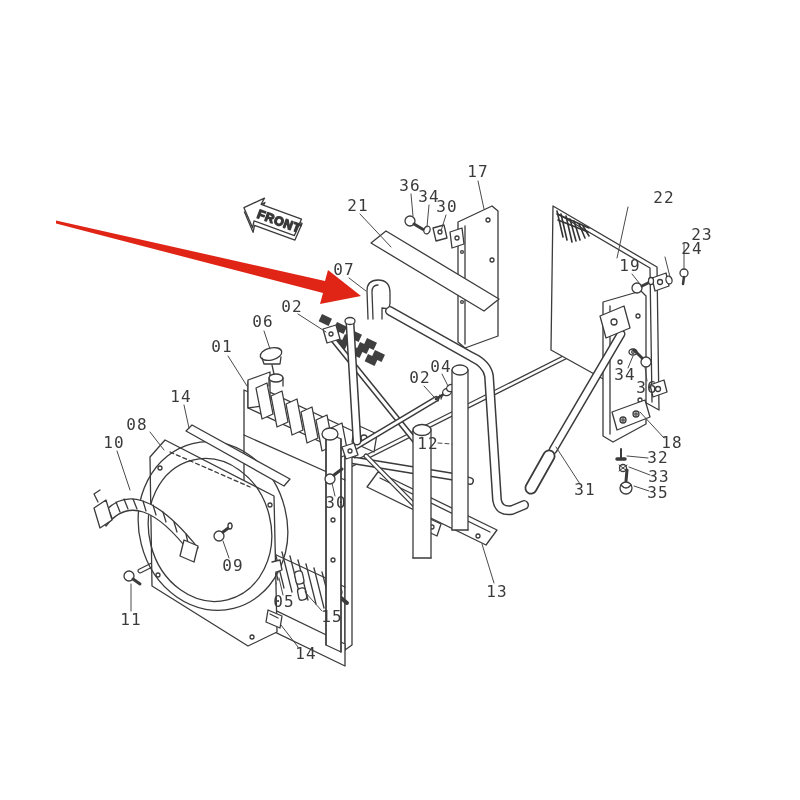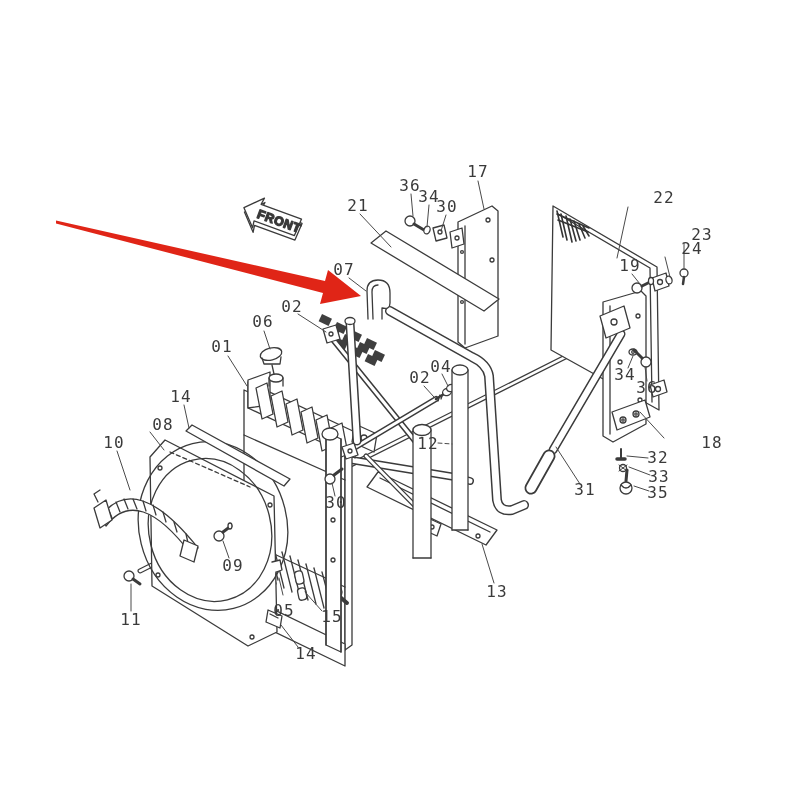--- a/index.html
+++ b/index.html
@@ -380,28 +380,28 @@
       <span class="callout" style="left: 344px; top: 270px;">07</span>
       <span class="callout" style="left: 292px; top: 307px;">02</span>
       <span class="callout" style="left: 263px; top: 322px;">06</span>
       <span class="callout" style="left: 222px; top: 347px;">01</span>
       <span class="callout" style="left: 441px; top: 367px;">04</span>
       <span class="callout" style="left: 420px; top: 378px;">02</span>
       <span class="callout" style="left: 625px; top: 375px;">34</span>
       <span class="callout" style="left: 647px; top: 388px;">36</span>
       <span class="callout" style="left: 181px; top: 397px;">14</span>
       <span class="callout" style="left: 428px; top: 444px;">12</span>
-      <span class="callout" style="left: 712px; top: 443px;">18</span>
-      <span class="callout" style="left: 163px; top: 425px;">08</span>
+      <span class="callout" style="left: 672px; top: 443px;">18</span>
+      <span class="callout" style="left: 137px; top: 425px;">08</span>
       <span class="callout" style="left: 114px; top: 443px;">10</span>
       <span class="callout" style="left: 658px; top: 458px;">32</span>
       <span class="callout" style="left: 659px; top: 477px;">33</span>
       <span class="callout" style="left: 658px; top: 493px;">35</span>
       <span class="callout" style="left: 585px; top: 490px;">31</span>
       <span class="callout" style="left: 336px; top: 503px;">30</span>
       <span class="callout" style="left: 233px; top: 566px;">09</span>
-      <span class="callout" style="left: 284px; top: 602px; margin-top: 9px;">05</span>
+      <span class="callout" style="left: 284px; top: 602px;">05</span>
       <span class="callout" style="left: 332px; top: 617px;">15</span>
       <span class="callout" style="left: 497px; top: 592px;">13</span>
       <span class="callout" style="left: 131px; top: 620px;">11</span>
       <span class="callout" style="left: 306px; top: 654px;">14</span>
     </div>
 </div>
 
 </body></html>

